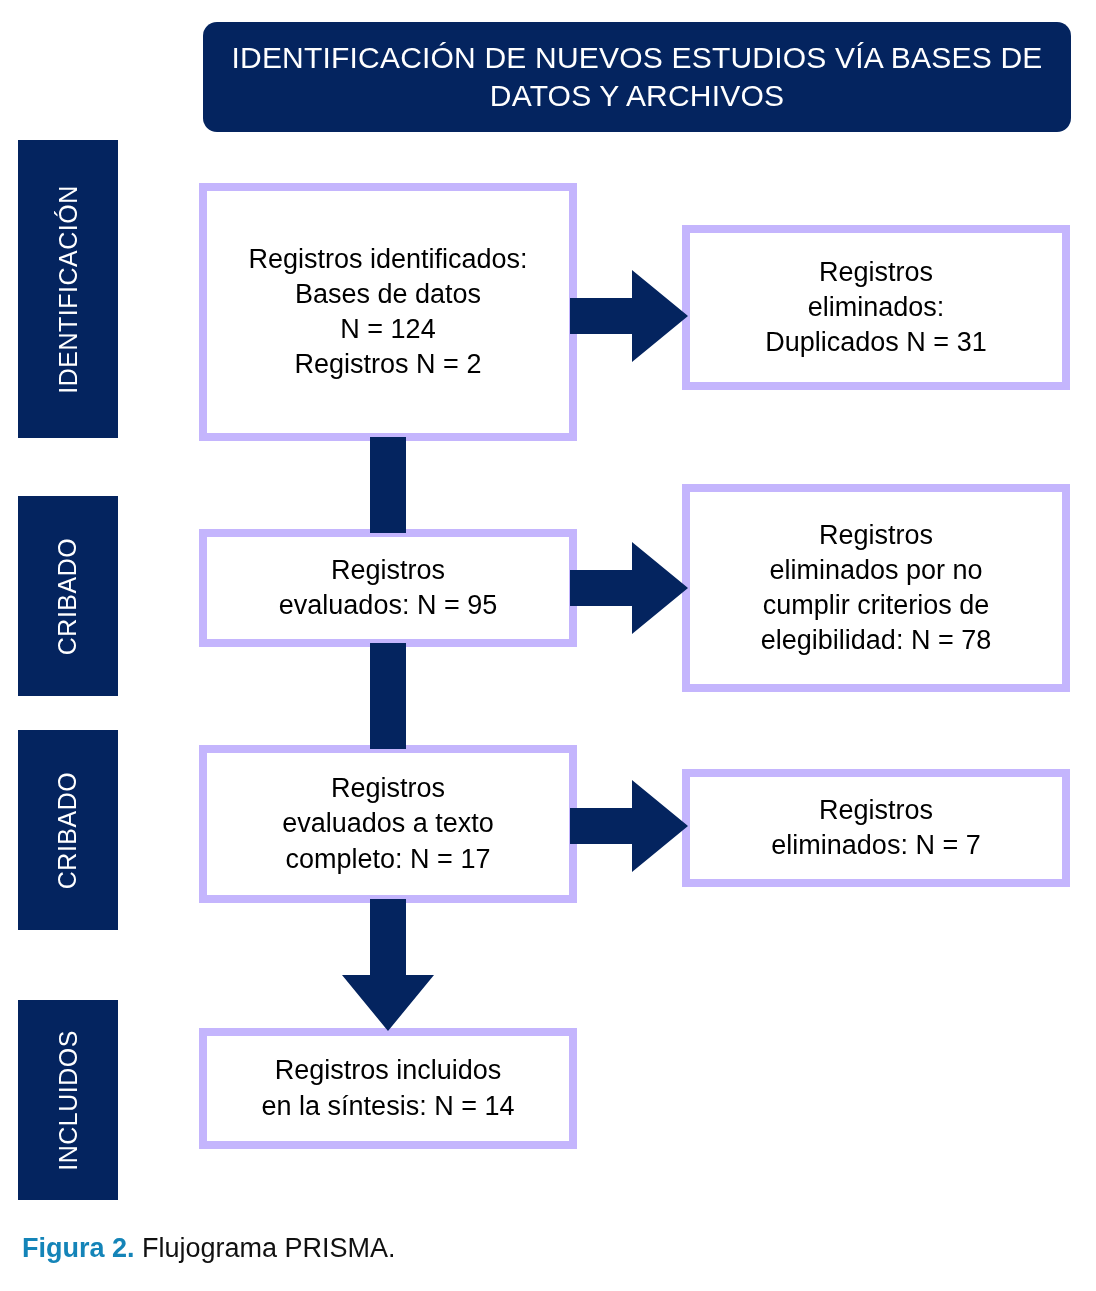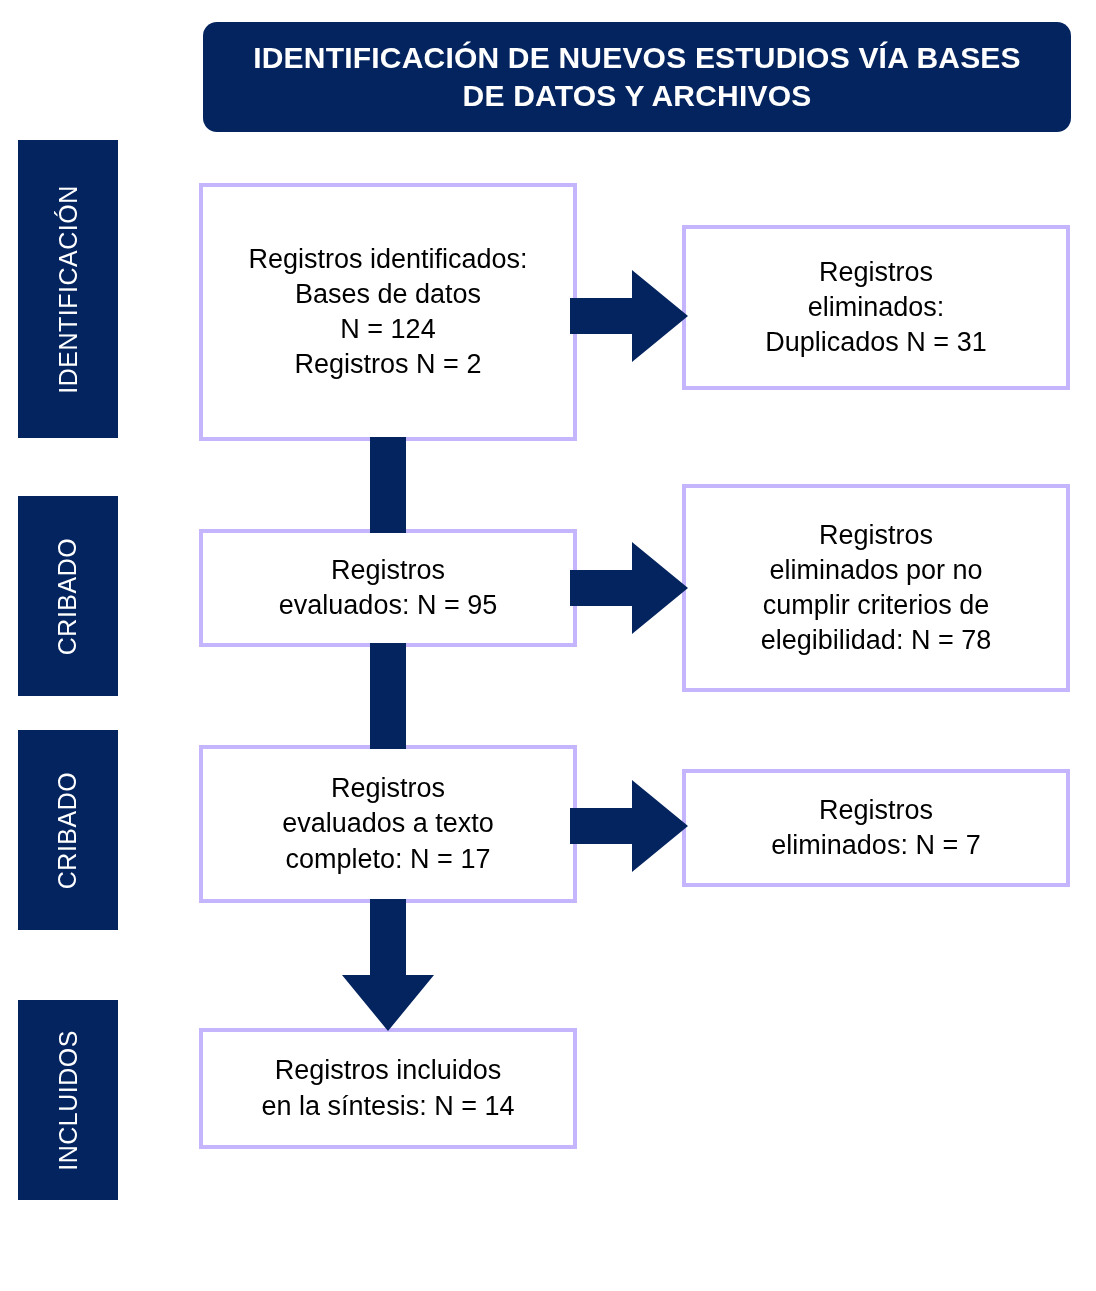--- a/index.html
+++ b/index.html
@@ -35,21 +35,21 @@
     justify-content: center;
     box-sizing: border-box;
     padding: 4px 28px;
   }
   .header-banner .title {
     color: #ffffff;
     font-size: 30px;
     line-height: 1.28;
     text-align: center;
     letter-spacing: 0.2px;
-    font-weight: 700;
+    font-weight: 400;
   }
 
   
   .stage-label {
     position: absolute;
     background: #04245f;
     box-sizing: border-box;
     display: flex;
     align-items: center;
     justify-content: center;
@@ -65,21 +65,21 @@
 
   #stage-identificacion { left: 18px; top: 140px;  width: 100px; height: 298px; }
   #stage-cribado-1      { left: 18px; top: 496px;  width: 100px; height: 200px; }
   #stage-cribado-2      { left: 18px; top: 730px;  width: 100px; height: 200px; }
   #stage-incluidos      { left: 18px; top: 1000px; width: 100px; height: 200px; }
 
   
   .flow-box {
     position: absolute;
     background: #ffffff;
-    border: 4px solid #c4b5fd;
+    border: 8px solid #c4b5fd;
     box-sizing: border-box;
     display: flex;
     align-items: center;
     justify-content: center;
     padding: 6px 10px;
   }
   .flow-box .box-text {
     text-align: center;
     font-size: 27px;
     line-height: 1.30;
@@ -215,14 +215,18 @@
   </svg>
 
   <svg class="arrow-right" id="arrow-r3" viewBox="0 0 120 96" preserveAspectRatio="none">
     <polygon points="0,30 62,30 62,2 118,48 62,94 62,66 0,66" fill="#04245f"></polygon>
   </svg>
 
   <svg class="arrow-down" viewBox="0 0 96 134" preserveAspectRatio="none">
     <polygon points="30,0 66,0 66,76 94,76 48,132 2,76 30,76" fill="#04245f"></polygon>
   </svg>
 
+  <div class="caption">
+    <span class="caption-label">Figura 2.</span>
+    <span class="caption-text">Flujograma PRISMA.</span>
+  </div>
 
 </div>
 
 </body></html>

